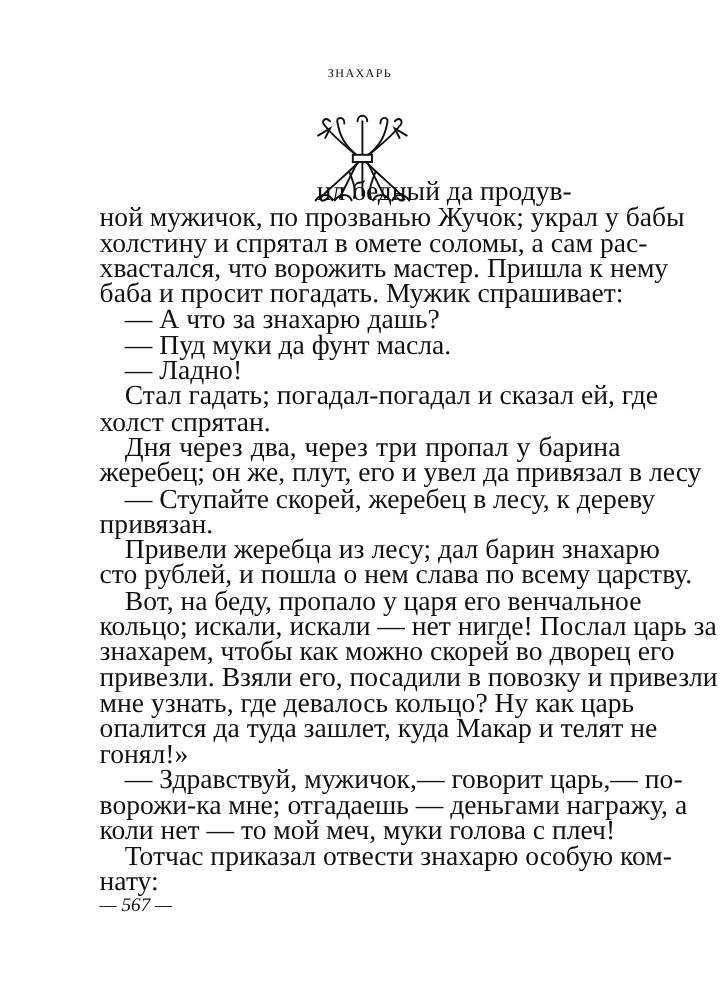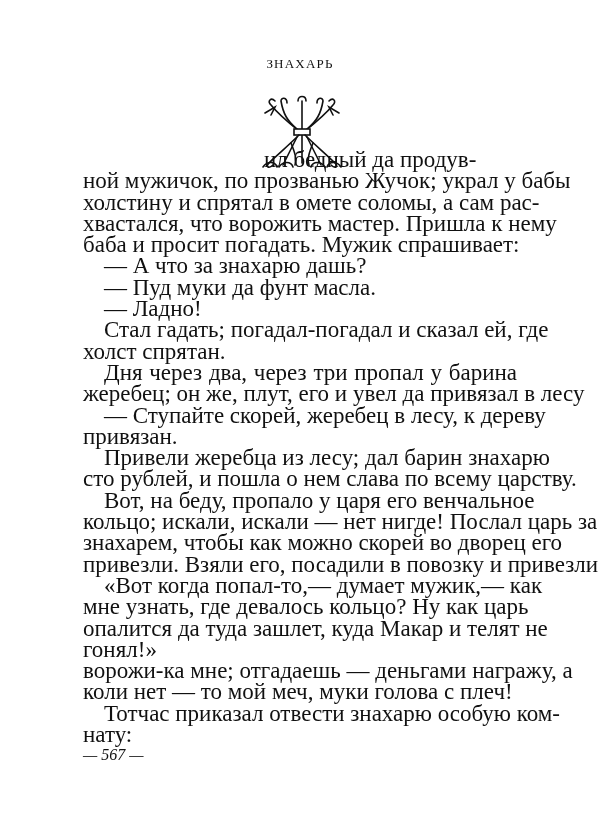--- a/index.html
+++ b/index.html
@@ -1,18 +1,18 @@
 <!DOCTYPE html>
 <html><head>
 <meta charset="utf-8">
 <style>
   html, body { margin: 0; padding: 0; background: #ffffff; }
   body { width: 600px; height: 829px; position: relative; overflow: hidden; font-family: "Liberation Serif", "DejaVu Serif", serif; color: #111; }
   .page { position: absolute; left: 83px; top: 0; width: 434px; }
-  .title { position: absolute; left: 0; width: 434px; top: 56px; text-align: center; font-size: 13px; letter-spacing: 1.2px; font-weight: 500; }
+  .title { position: absolute; left: 0; width: 434px; top: 56px; text-align: center; font-size: 10px; letter-spacing: 1.2px; font-weight: 500; }
   .initial { position: absolute; left: 178px; top: 93px; width: 82px; height: 76px; }
   .text { position: absolute; top: 149px; left: 0; width: 434px; font-size: 23px; line-height: 21.3px; }
   .line { display: block; white-space: nowrap; text-align: justify; text-align-last: justify; height: 21.3px; }
   .line.last { text-align-last: left; }
   .line.indent { padding-left: 21px; }
   .line.first { padding-left: 181px; }
   .page-num { position: absolute; top: 746px; left: 0; width: 434px; text-align: left; font-style: italic; font-size: 16px; }
 </style>
 </head>
 <body>
@@ -65,24 +65,24 @@
     <span class="line indent">Дня через два, через три пропал у барина</span>
     <span class="line">жеребец; он же, плут, его и увел да привязал в лесу</span>
     <span class="line indent">— Ступайте скорей, жеребец в лесу, к дереву</span>
     <span class="line last">привязан.</span>
     <span class="line indent">Привели жеребца из лесу; дал барин знахарю</span>
     <span class="line">сто рублей, и пошла о нем слава по всему царству.</span>
     <span class="line indent">Вот, на беду, пропало у царя его венчальное</span>
     <span class="line">кольцо; искали, искали — нет нигде! Послал царь за</span>
     <span class="line">знахарем, чтобы как можно скорей во дворец его</span>
     <span class="line">привезли. Взяли его, посадили в повозку и привезли</span>
-    <span class="line indent">«Вот когда попал-то,— думает мужик,— как</span>
     <span class="line">мне узнать, где девалось кольцо? Ну как царь</span>
     <span class="line">опалится да туда зашлет, куда Макар и телят не</span>
     <span class="line last">гонял!»</span>
+    <span class="line indent">— Здравствуй, мужичок,— говорит царь,— по-</span>
     <span class="line">ворожи-ка мне; отгадаешь — деньгами награжу, а</span>
     <span class="line last">коли нет — то мой меч, муки голова с плеч!</span>
     <span class="line indent">Тотчас приказал отвести знахарю особую ком-</span>
     <span class="line last">нату:</span>
   </div>
 
   <div class="page-num">— 567 —</div>
 </div>
 
 </body></html>

